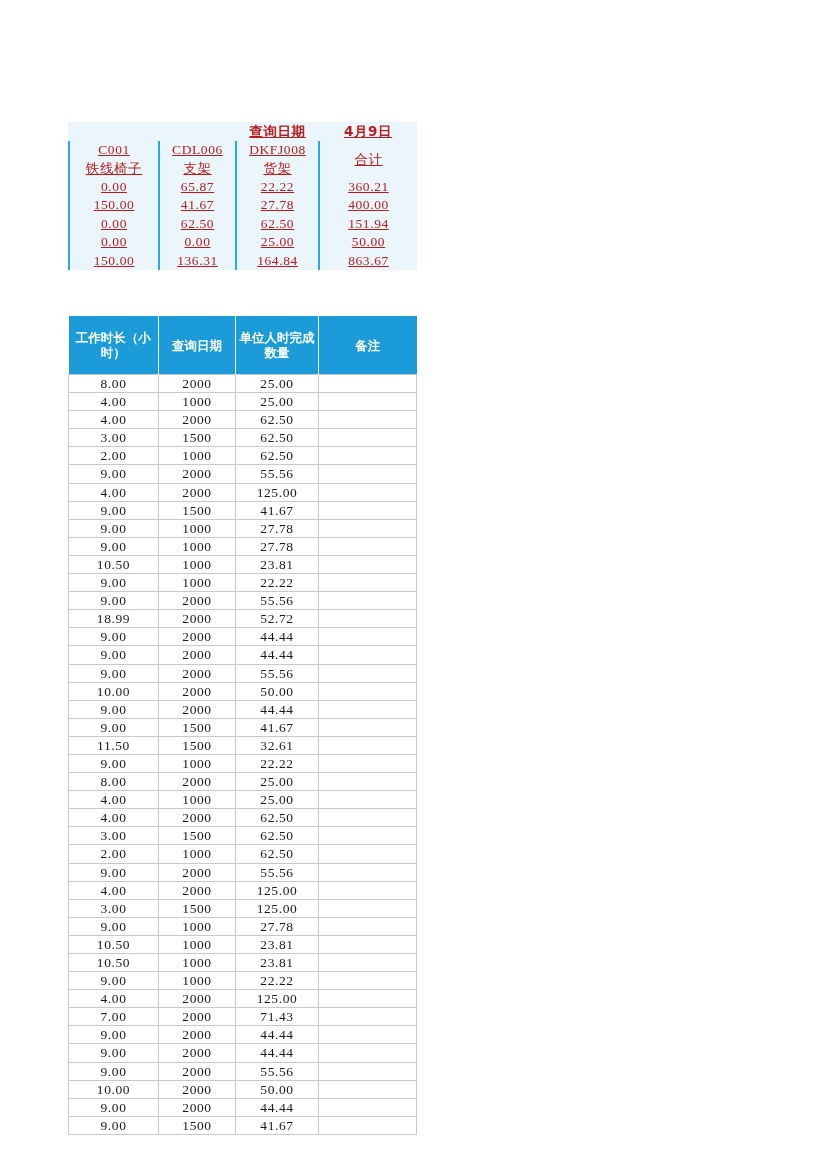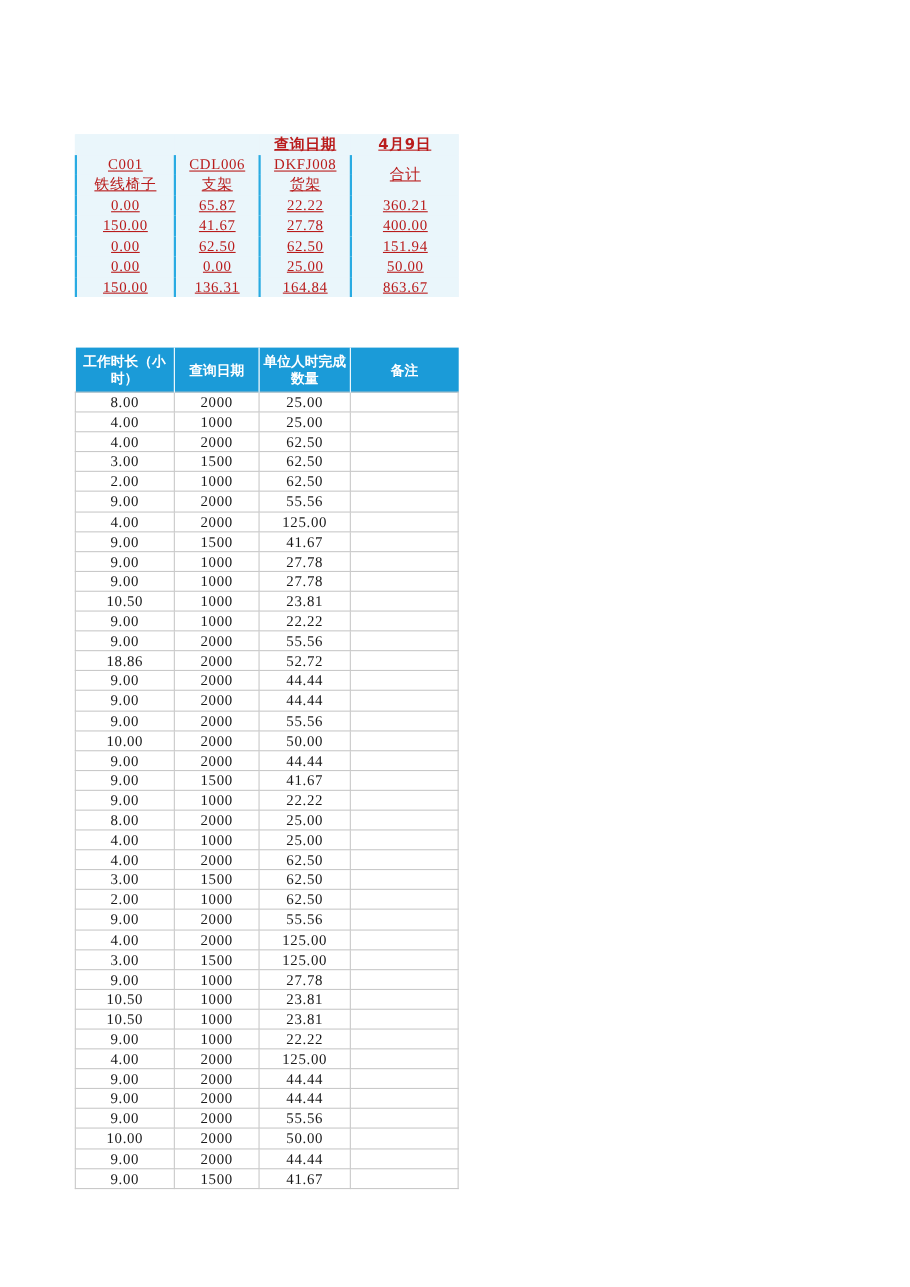--- a/index.html
+++ b/index.html
@@ -78,21 +78,21 @@
   }
   #main-table th {
     background: #1B9BD8;
     color: #ffffff;
     font-family: "DejaVu Sans", "Liberation Sans", sans-serif;
     font-weight: bold;
     font-size: 12.5px;
     line-height: 15px;
     text-align: center;
     vertical-align: middle;
-    height: 40px;
+    height: 58px;
     padding: 0 1px;
     border-right: 1.5px solid #ffffff;
   }
   #main-table th:last-child {
     border-right: none;
   }
   #main-table td {
     border: 1px solid #C9C9C9;
     height: 17.1px;
     line-height: 17.1px;
@@ -259,21 +259,21 @@
         <td>22.22</td>
         <td></td>
       </tr>
       <tr>
         <td>9.00</td>
         <td>2000</td>
         <td>55.56</td>
         <td></td>
       </tr>
       <tr>
-        <td>18.86</td>
+        <td>18.99</td>
         <td>2000</td>
         <td>52.72</td>
         <td></td>
       </tr>
       <tr>
         <td>9.00</td>
         <td>2000</td>
         <td>44.44</td>
         <td></td>
       </tr>
@@ -301,20 +301,26 @@
         <td>44.44</td>
         <td></td>
       </tr>
       <tr>
         <td>9.00</td>
         <td>1500</td>
         <td>41.67</td>
         <td></td>
       </tr>
       <tr>
+        <td>11.50</td>
+        <td>1500</td>
+        <td>32.61</td>
+        <td></td>
+      </tr>
+      <tr>
         <td>9.00</td>
         <td>1000</td>
         <td>22.22</td>
         <td></td>
       </tr>
       <tr>
         <td>8.00</td>
         <td>2000</td>
         <td>25.00</td>
         <td></td>
@@ -382,20 +388,26 @@
       <tr>
         <td>9.00</td>
         <td>1000</td>
         <td>22.22</td>
         <td></td>
       </tr>
       <tr>
         <td>4.00</td>
         <td>2000</td>
         <td>125.00</td>
+        <td></td>
+      </tr>
+      <tr>
+        <td>7.00</td>
+        <td>2000</td>
+        <td>71.43</td>
         <td></td>
       </tr>
       <tr>
         <td>9.00</td>
         <td>2000</td>
         <td>44.44</td>
         <td></td>
       </tr>
       <tr>
         <td>9.00</td>

